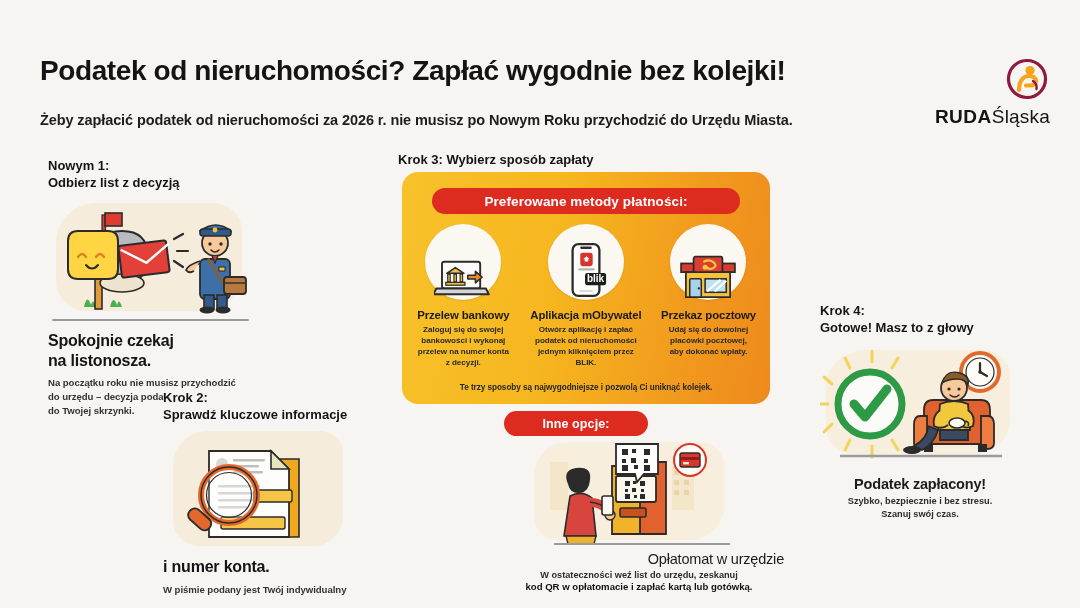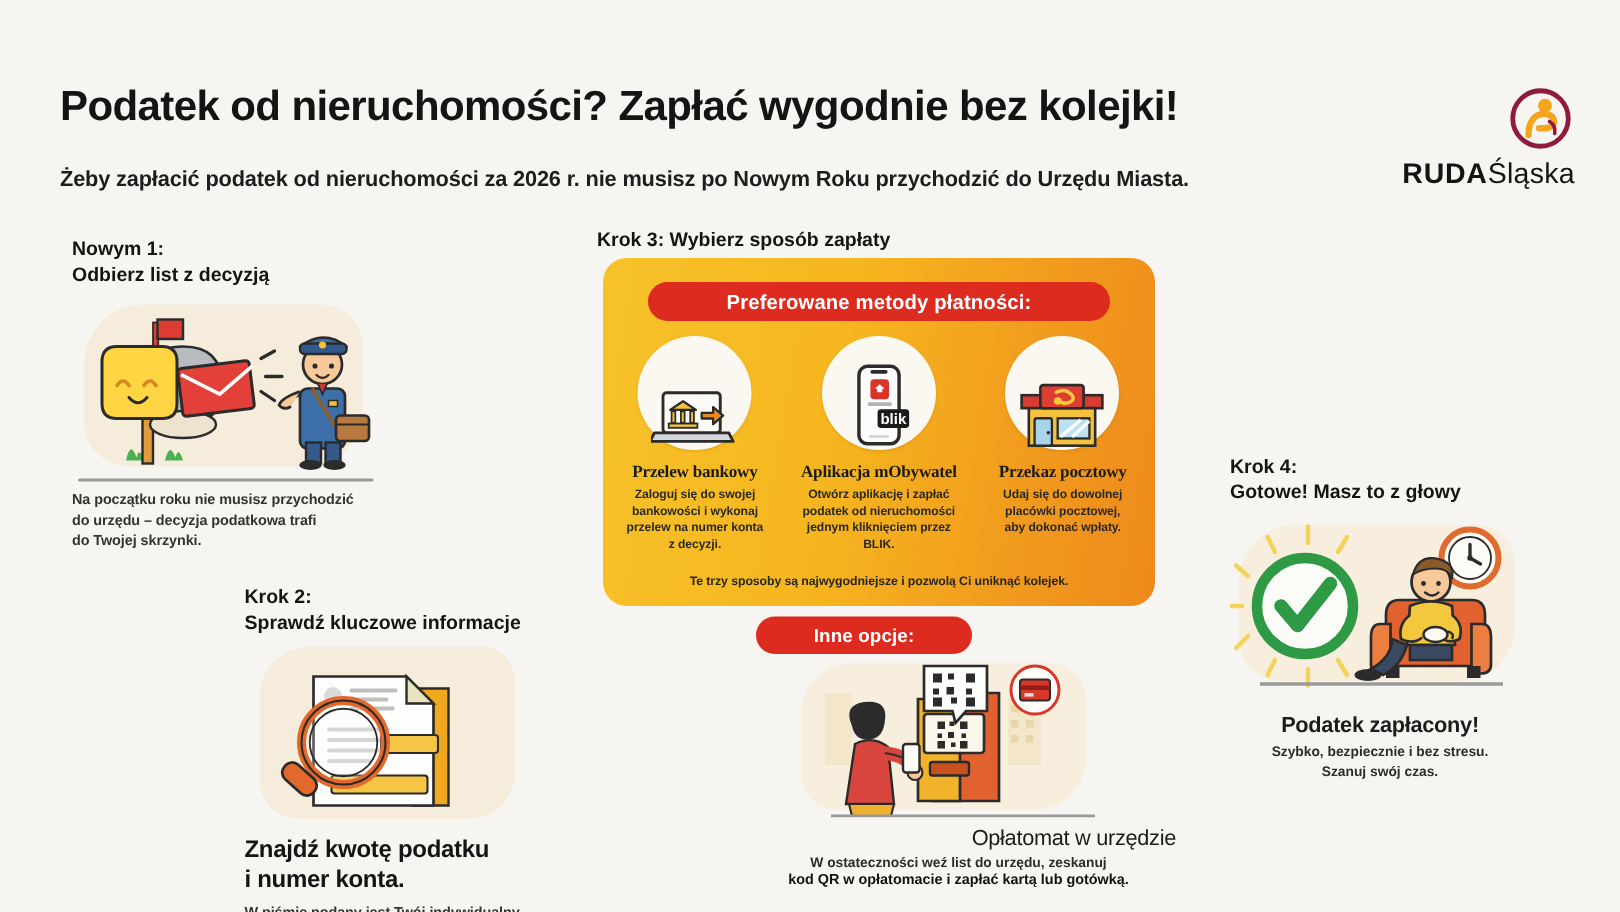--- a/index.html
+++ b/index.html
@@ -85,21 +85,21 @@
 
   .methods { position: absolute; left: 0; top: 52px; width: 368px; display: flex; }
   .method { width: 122.6px; display: flex; flex-direction: column; align-items: center; }
   .circle {
     width: 76px; height: 76px; border-radius: 50%;
     background: #fbf8f2; display: flex; align-items: flex-end; justify-content: center;
     box-shadow: 0 1px 2px rgba(120,70,0,.15);
   }
   .m-title {
     margin-top: 9px; font-size: 11.4px; font-weight: 700; color: #1b1b1b;
-    letter-spacing: -0.15px; white-space: nowrap; font-family: Liberation Serif, serif;
+    letter-spacing: -0.15px; white-space: nowrap;
   }
   .m-desc {
     margin-top: 3px; font-size: 8.1px; font-weight: 700; color: #2a2a2a;
     line-height: 1.38; text-align: center; width: 112px; letter-spacing: -0.05px;
   }
   #methods-footnote {
     position: absolute; left: 0; right: 0; bottom: 12px; text-align: center;
     font-size: 8.2px; font-weight: 700; color: #262626; letter-spacing: -0.05px;
   }
 
@@ -210,20 +210,24 @@
         <path d="M152 62 q-12 4 -14 9 q3 4 8 1" fill="#F6C89A" stroke="#2b2b2b" stroke-width="1.8"></path>
         <path d="M160 60 l16 26" stroke="#8B5E2B" stroke-width="2.4" fill="none"></path>
         <rect x="176" y="78" width="22" height="17" rx="3" fill="#B8793E" stroke="#2b2b2b" stroke-width="1.8"></rect>
         <path d="M176 84 l22 0" stroke="#2b2b2b" stroke-width="1.4"></path>
         <rect x="171" y="68" width="6" height="4" fill="#F4C232" stroke="#2b2b2b" stroke-width="1"></rect>
         <path d="M164 57 l3 7 l3 -7" fill="#C63A32" stroke="#2b2b2b" stroke-width="1.2"></path>
       </svg>
       <div class="baseline"></div>
     </div>
 
+    <div class="card-head" style="margin-top:10px">
+      <div>Spokojnie czekaj</div>
+      <div>na listonosza.</div>
+    </div>
     <div class="card-desc" style="margin-top:6px">
       <div>Na początku roku nie musisz przychodzić</div>
       <div>do urzędu – decyzja podatkowa trafi</div>
       <div>do Twojej skrzynki.</div>
     </div>
   </div>
 
   <div class="card" id="card-step2">
     <div class="step-label">
       <div>Krok 2:</div>
@@ -253,21 +257,20 @@
         <rect x="58" y="88" width="64" height="12" rx="2" fill="#F7C545" stroke="#2b2b2b" stroke-width="1.4"></rect>
 
         <circle cx="66" cy="66" r="28" fill="rgba(255,255,255,0.25)" stroke="#E2682C" stroke-width="6"></circle>
         <circle cx="66" cy="66" r="28" fill="none" stroke="#2b2b2b" stroke-width="1.4"></circle>
         <circle cx="66" cy="66" r="22.5" fill="none" stroke="#2b2b2b" stroke-width="1.2"></circle>
         <rect x="24" y="84" width="26" height="13" rx="6" fill="#E2682C" stroke="#2b2b2b" stroke-width="1.8" transform="rotate(42 37 90)"></rect>
       </svg>
     </div>
 
     <div class="card-head" style="margin-top:8px">
-      <div>Znajdź kwotę podatku</div>
       <div>i numer konta.</div>
     </div>
     <div class="card-desc" style="margin-top:6px">
       <div>W piśmie podany jest Twój indywidualny</div>
 
     </div>
   </div>
 
   <div class="step-label" id="step3-label">Krok 3: Wybierz sposób zapłaty</div>
 

